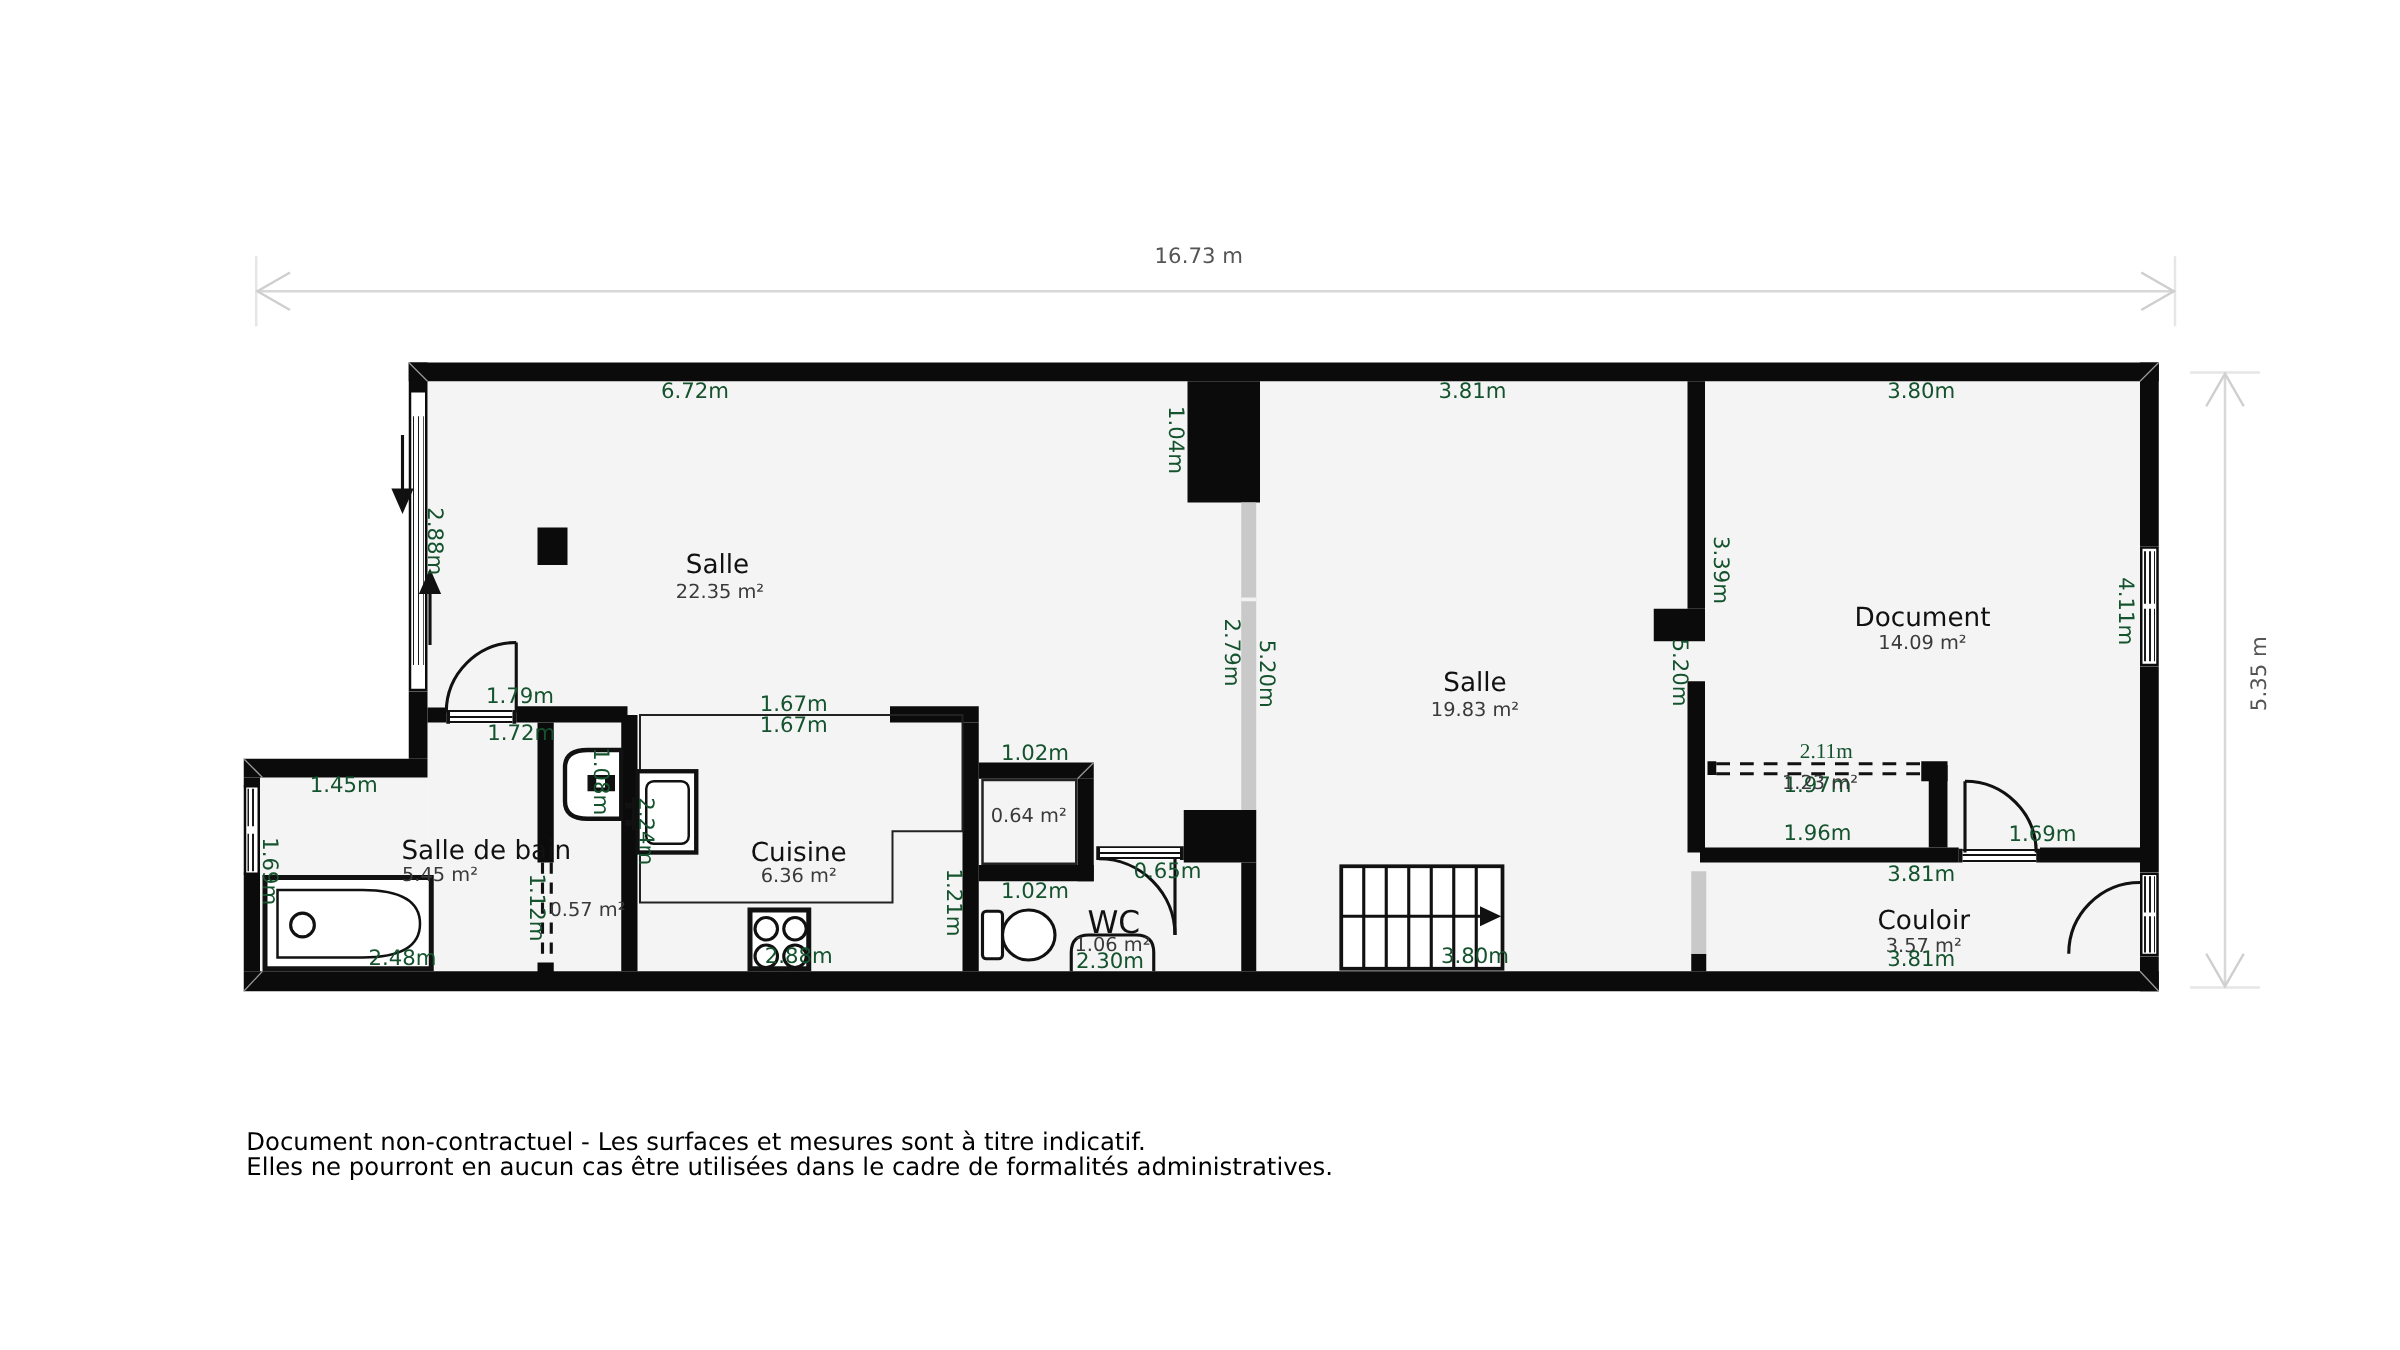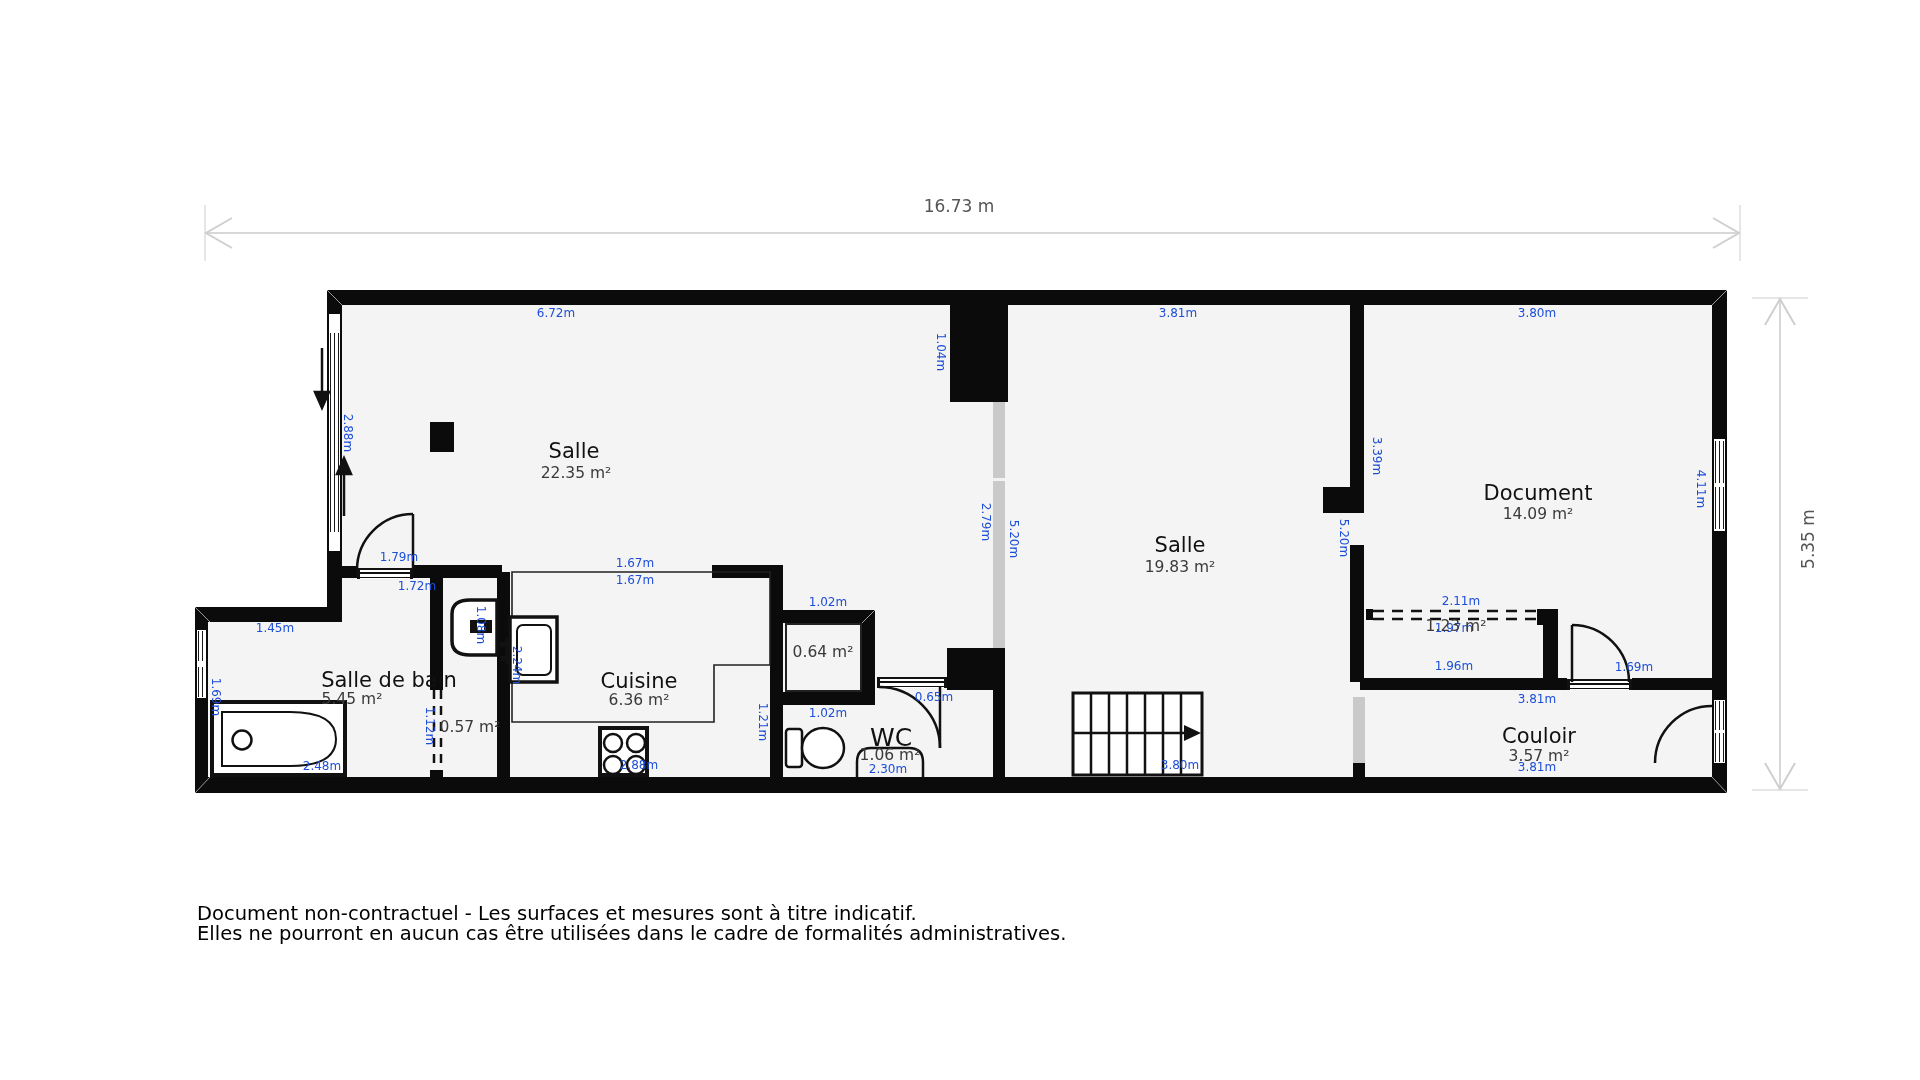--- a/index.html
+++ b/index.html
@@ -8,21 +8,21 @@
   .roomfill{position:absolute;background:#f4f4f4;}
   .wall{position:absolute;background:#0b0b0b;}
   .win{position:absolute;background:#fff;border:2px solid #0b0b0b;box-sizing:border-box;}
   .wing{position:absolute;background:repeating-linear-gradient(to right,#1a1a1a 0 1.5px,#fff 1.5px 4px);}
   .glz{position:absolute;background:#c9c9c9;}
   .glzjoint{position:absolute;background:#f2f2f2;}
   .threshold{position:absolute;background:repeating-linear-gradient(to bottom,#111 0 1.6px,#fff 1.6px 4.4px);
              border-left:3px solid #111;border-right:3px solid #111;box-sizing:border-box;}
   svg{position:absolute;left:0;top:0;pointer-events:none;}
   .lbl{position:absolute;transform:translate(-50%,-50%);white-space:nowrap;line-height:1.1;}
-  .dim{font-size:12px;color:#1d4ed8;}
+  .dim{font-size:17px;color:#14532d;}
   .dim-v{writing-mode:vertical-rl;}
   .room-name{font-size:21px;color:#111;}
   .room-name.wc{font-size:25px;}
   .room-area{font-size:15.5px;color:#3a3a3a;}
   .dim-total{font-size:17px;color:#555;}
   .rot{writing-mode:initial;transform:translate(-50%,-50%) rotate(-90deg);}
   .disclaimer{position:absolute;left:197px;font-size:19.5px;color:#000;white-space:nowrap;}
 </style>
 </head>
 <body>
@@ -214,21 +214,21 @@
       <span class="lbl dim dim-v" style="left: 347px; top: 433px;">2.88m</span>
       <span class="lbl dim dim-v" style="left: 1376px; top: 456px;">3.39m</span>
       <span class="lbl dim dim-v" style="left: 1700px; top: 489px;">4.11m</span>
       <span class="lbl dim dim-v" style="left: 985px; top: 522px;">2.79m</span>
       <span class="lbl dim dim-v" style="left: 1013px; top: 539px;">5.20m</span>
       <span class="lbl dim dim-v" style="left: 1343px; top: 538px;">5.20m</span>
       <span class="lbl room-name" style="left: 1180px; top: 546px;">Salle</span>
       <span class="lbl room-area" style="left: 1180px; top: 568px;">19.83 m²</span>
       <span class="lbl room-name" style="left: 1538px; top: 494px;">Document</span>
       <span class="lbl room-area" style="left: 1538px; top: 515px;">14.09 m²</span>
-      <span class="lbl dim" style="left: 399px; top: 558px;">1.79m</span>
+      <span class="lbl dim" style="left: 416px; top: 558px;">1.79m</span>
       <span class="lbl dim" style="left: 417px; top: 587px;">1.72m</span>
       <span class="lbl dim" style="left: 635px; top: 564px;">1.67m</span>
       <span class="lbl dim" style="left: 635px; top: 581px;">1.67m</span>
       <span class="lbl dim" style="left: 828px; top: 603px;">1.02m</span>
       <span class="lbl room-area" style="left: 823px; top: 653px;">0.64 m²</span>
       <span class="lbl dim" style="left: 828px; top: 714px;">1.02m</span>
       <span class="lbl dim" style="left: 275px; top: 629px;">1.45m</span>
       <span class="lbl room-name" style="left: 353px; top: 681px; margin-left: 36px;">Salle de bain</span>
       <span class="lbl room-area" style="left: 352px; top: 700px;">5.45 m²</span>
       <span class="lbl dim dim-v" style="left: 215px; top: 697px;">1.69m</span>
@@ -239,21 +239,21 @@
       <span class="lbl room-area" style="left: 470px; top: 728px;">0.57 m²</span>
       <span class="lbl room-name" style="left: 639px; top: 682px;">Cuisine</span>
       <span class="lbl room-area" style="left: 639px; top: 701px;">6.36 m²</span>
       <span class="lbl dim" style="left: 639px; top: 766px;">2.88m</span>
       <span class="lbl dim dim-v" style="left: 762px; top: 722px;">1.21m</span>
       <span class="lbl room-name wc" style="left: 891px; top: 738px;">WC</span>
       <span class="lbl room-area" style="left: 890px; top: 756px;">1.06 m²</span>
       <span class="lbl dim" style="left: 888px; top: 770px;">2.30m</span>
       <span class="lbl dim" style="left: 934px; top: 698px;">0.65m</span>
       <span class="lbl dim" style="left: 1180px; top: 766px;">3.80m</span>
-      <span class="lbl dim" style="left: 1461px; top: 602px;">2.11m</span>
+      <span class="lbl dim" style="left: 1461px; top: 602px; font-family: Liberation Serif, serif;">2.11m</span>
       <span class="lbl dim" style="left: 1454px; top: 629px;">1.97m</span>
       <span class="lbl room-area" style="left: 1456px; top: 627px;">1.23 m²</span>
       <span class="lbl dim" style="left: 1454px; top: 667px;">1.96m</span>
       <span class="lbl dim" style="left: 1634px; top: 668px;">1.69m</span>
       <span class="lbl dim" style="left: 1537px; top: 700px;">3.81m</span>
       <span class="lbl room-name" style="left: 1539px; top: 737px;">Couloir</span>
       <span class="lbl room-area" style="left: 1539px; top: 757px;">3.57 m²</span>
       <span class="lbl dim" style="left: 1537px; top: 768px;">3.81m</span>
     </div>
 

